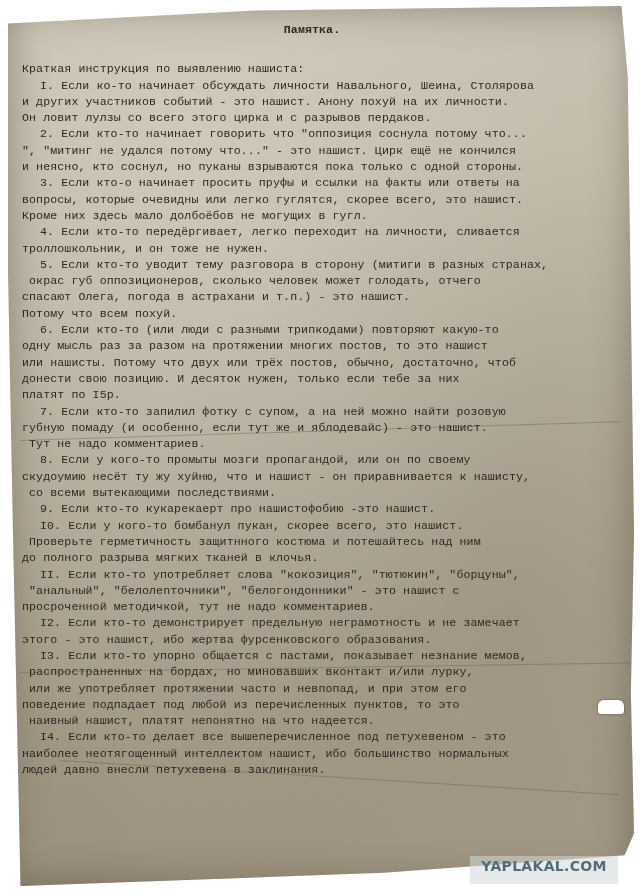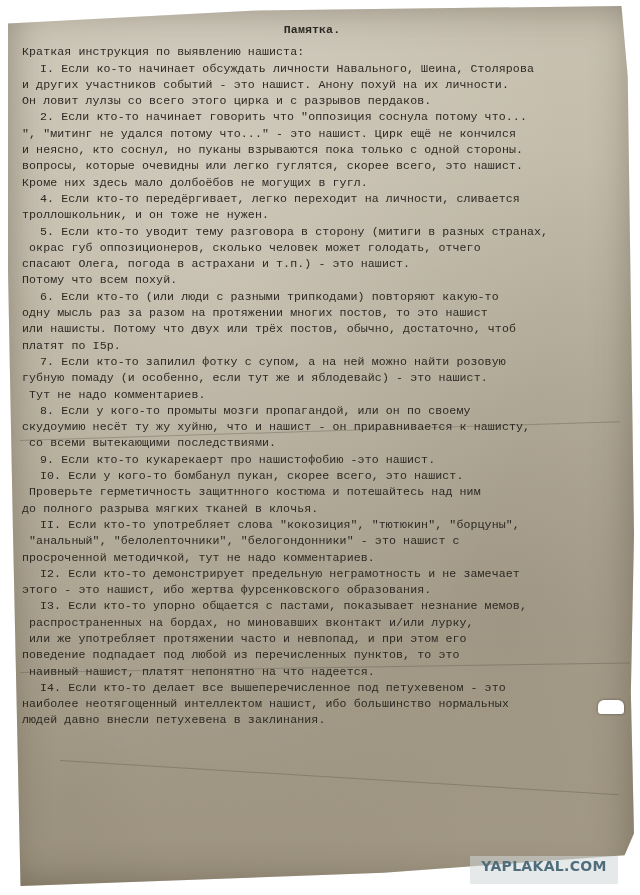--- a/index.html
+++ b/index.html
@@ -14,21 +14,21 @@
     box-shadow: inset 0 0 40px rgba(60,50,35,0.45);
     clip-path: polygon(0% 2%, 40% 0.5%, 98% 0%, 99% 8%, 100% 60%, 99.5% 78%, 100% 94%, 98.5% 96.5%, 60% 98.5%, 2% 100%, 0.8% 60%, 0% 30%);
   }
   .crease { position: absolute; height: 1px; background: rgba(90,80,65,0.35); transform-origin: left center; }
   .doc {
     position: absolute; left: 22px; top: 22px; width: 612px;
     font-family: "Liberation Mono", "DejaVu Sans Mono", monospace;
     font-size: 11.6px; line-height: 16.3px; color: #2c2923;
     letter-spacing: 0.1px;
   }
-  .title { text-align: center; margin-left: 0; width: 580px; font-weight: bold; margin-bottom: 6px; }
+  .title { text-align: center; margin-left: 0; width: 580px; font-weight: bold; margin-bottom: 23px; }
   .line { white-space: pre; }
   .ind { padding-left: 18px; }
   .watermark {
     position: absolute; left: 470px; top: 856px; width: 148px; height: 28px;
     background: rgba(210,215,215,0.55);
     font-family: "DejaVu Sans", sans-serif; font-weight: bold; font-size: 14px;
     color: #4f6d7a; text-align: center; line-height: 20px; letter-spacing: 0.3px;
   }
   .hole { position: absolute; left: 598px; top: 700px; width: 26px; height: 14px; background: #ffffff; border-radius: 6px 6px 3px 3px; box-shadow: 0 0 3px rgba(0,0,0,0.4); }
 </style>
@@ -44,31 +44,33 @@
 <div class="doc">
   <div class="title">Памятка.</div>
   <div class="line">Краткая инструкция по выявлению нашиста:</div>
   <div id="lines">
       <div class="line ind">I. Если ко-то начинает обсуждать личности Навального, Шеина, Столярова</div>
       <div class="line">и других участников событий - это нашист. Анону похуй на их личности.</div>
       <div class="line">Он ловит лулзы со всего этого цирка и с разрывов пердаков.</div>
       <div class="line ind">2. Если кто-то начинает говорить что "оппозиция соснула потому что...</div>
       <div class="line">", "митинг не удался потому что..." - это нашист. Цирк ещё не кончился</div>
       <div class="line">и неясно, кто соснул, но пуканы взрываются пока только с одной стороны.</div>
+      <div class="line ind">3. Если кто-о начинает просить пруфы и ссылки на факты или ответы на</div>
       <div class="line">вопросы, которые очевидны или легко гуглятся, скорее всего, это нашист.</div>
       <div class="line">Кроме них здесь мало долбоёбов не могущих в гугл.</div>
       <div class="line ind">4. Если кто-то передёргивает, легко переходит на личности, сливается</div>
       <div class="line">троллошкольник, и он тоже не нужен.</div>
       <div class="line ind">5. Если кто-то уводит тему разговора в сторону (митиги в разных странах,</div>
       <div class="line"> окрас губ оппозиционеров, сколько человек может голодать, отчего</div>
       <div class="line">спасают Олега, погода в астрахани и т.п.) - это нашист.</div>
       <div class="line">Потому что всем похуй.</div>
       <div class="line ind">6. Если кто-то (или люди с разными трипкодами) повторяют какую-то</div>
       <div class="line">одну мысль раз за разом на протяжении многих постов, то это нашист</div>
       <div class="line">или нашисты. Потому что двух или трёх постов, обычно, достаточно, чтоб</div>
+      <div class="line">донести свою позицию. И десяток нужен, только если тебе за них</div>
       <div class="line">платят по I5р.</div>
       <div class="line ind">7. Если кто-то запилил фотку с супом, а на ней можно найти розовую</div>
       <div class="line">губную помаду (и особенно, если тут же и яблодевайс) - это нашист.</div>
       <div class="line"> Тут не надо комментариев.</div>
       <div class="line ind">8. Если у кого-то промыты мозги пропагандой, или он по своему</div>
       <div class="line">скудоумию несёт ту жу хуйню, что и нашист - он приравнивается к нашисту,</div>
       <div class="line"> со всеми вытекающими последствиями.</div>
       <div class="line ind">9. Если кто-то кукарекаерт про нашистофобию -это нашист.</div>
       <div class="line ind">I0. Если у кого-то бомбанул пукан, скорее всего, это нашист.</div>
       <div class="line"> Проверьте герметичность защитнного костюма и потешайтесь над ним</div>

